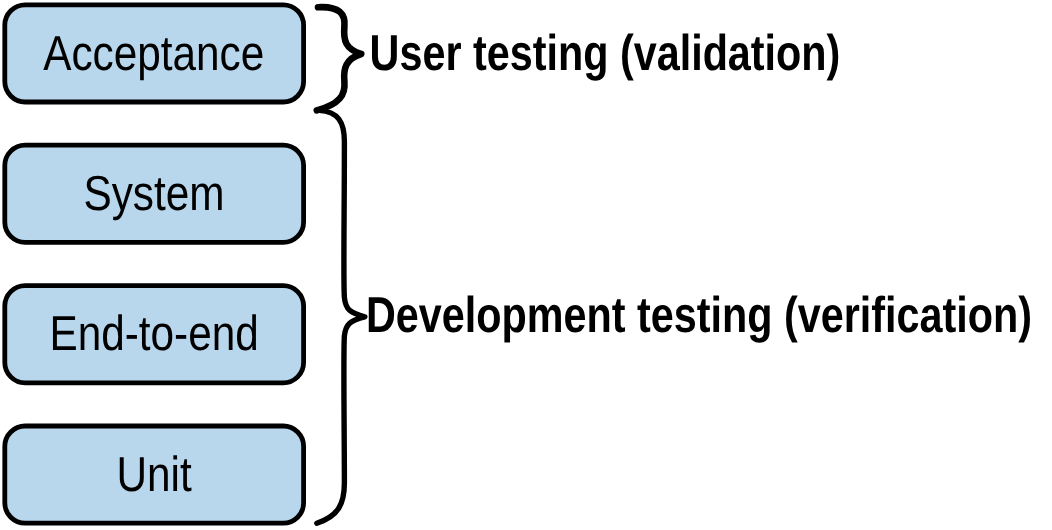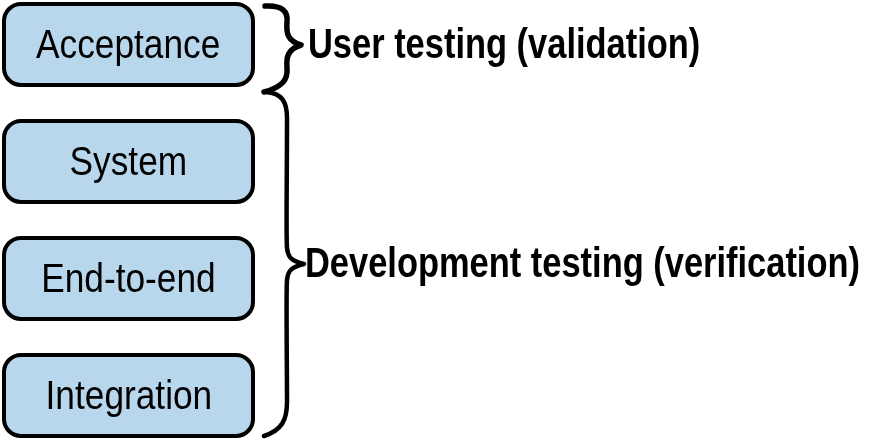--- a/index.html
+++ b/index.html
@@ -77,21 +77,21 @@
     <div class="box">
       <span class="box-label">Acceptance</span>
     </div>
     <div class="box">
       <span class="box-label">System</span>
     </div>
     <div class="box">
       <span class="box-label">End-to-end</span>
     </div>
     <div class="box">
-      <span class="box-label">Integration</span>
+      <span class="box-label">Unit</span>
     </div>
   </div>
 
   <svg class="brace brace-small" width="52" height="98" viewBox="0 0 52 98" aria-hidden="true">
     <path d="M 10 6
              C 28 5, 33 12, 32 22
              C 31 34, 33 41, 46 45
              C 33 49, 31 57, 32 68
              C 33 79, 28 87, 9 92"></path>
   </svg>

